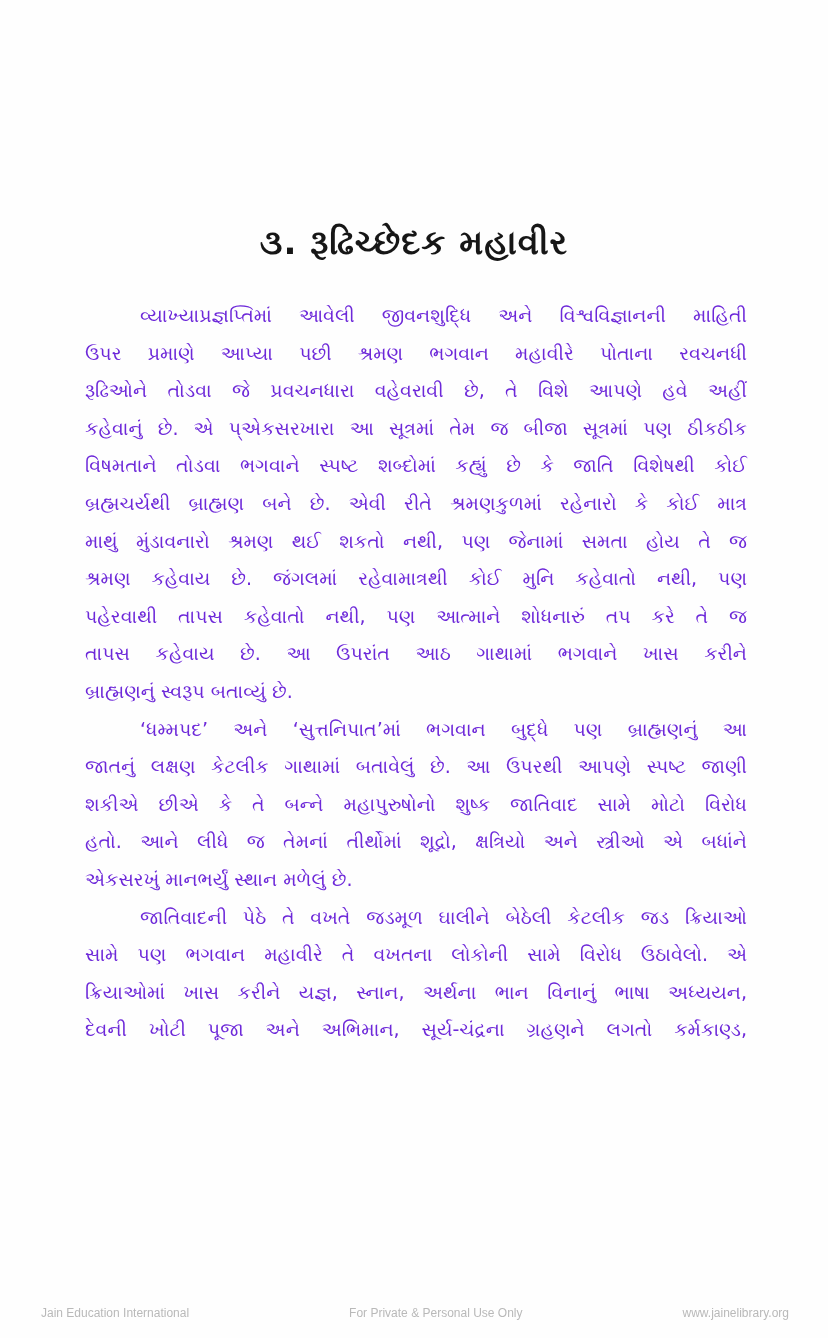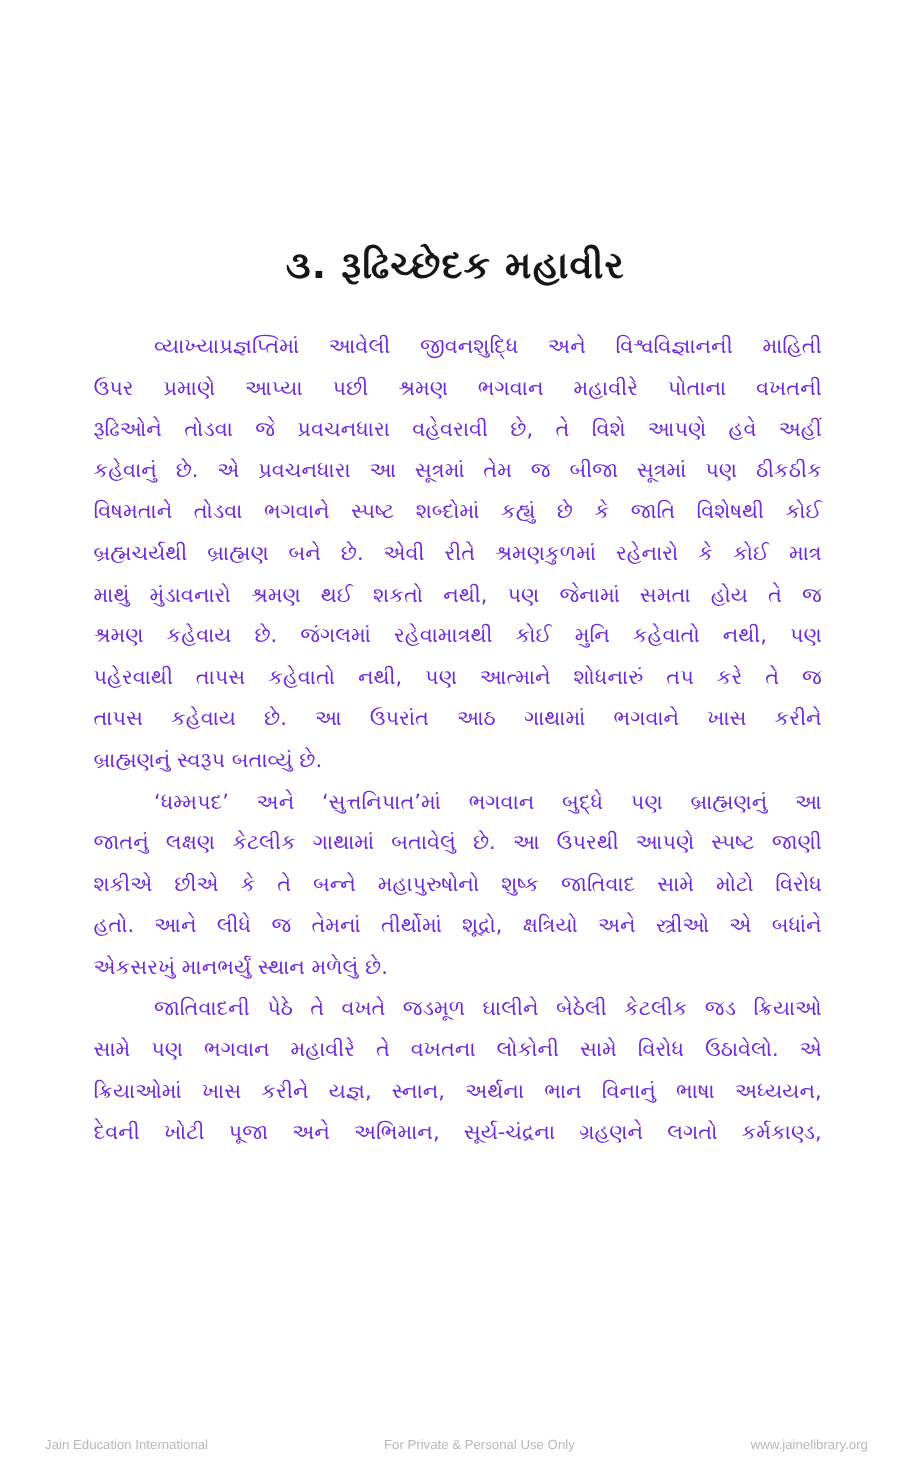--- a/index.html
+++ b/index.html
@@ -78,23 +78,23 @@
 <body>
 
 <div class="page">
 
   <h1 class="title">૩. રૂઢિચ્છેદક મહાવીર</h1>
 
   <div class="content">
 
     <div class="para">
       <div class="line first">વ્યાખ્યાપ્રજ્ઞપ્તિમાં આવેલી જીવનશુદ્ધિ અને વિશ્વવિજ્ઞાનની માહિતી</div>
-      <div class="line">ઉપર પ્રમાણે આપ્યા પછી શ્રમણ ભગવાન મહાવીરે પોતાના વખતની</div>
+      <div class="line">ઉપર પ્રમાણે આપ્યા પછી શ્રમણ ભગવાન મહાવીરે પોતાના રવચનધી</div>
       <div class="line">રૂઢિઓને તોડવા જે પ્રવચનધારા વહેવરાવી છે, તે વિશે આપણે હવે અહીં</div>
-      <div class="line">કહેવાનું છે. એ પ્રવચનધારા આ સૂત્રમાં તેમ જ બીજા સૂત્રમાં પણ ઠીકઠીક</div>
+      <div class="line">કહેવાનું છે. એ પ્એકસરખારા આ સૂત્રમાં તેમ જ બીજા સૂત્રમાં પણ ઠીકઠીક</div>
       <div class="line">વિષમતાને તોડવા ભગવાને સ્પષ્ટ શબ્દોમાં કહ્યું છે કે જાતિ વિશેષથી કોઈ</div>
       <div class="line">બ્રહ્મચર્યથી બ્રાહ્મણ બને છે. એવી રીતે શ્રમણકુળમાં રહેનારો કે કોઈ માત્ર</div>
       <div class="line">માથું મુંડાવનારો શ્રમણ થઈ શકતો નથી, પણ જેનામાં સમતા હોય તે જ</div>
       <div class="line">શ્રમણ કહેવાય છે. જંગલમાં રહેવામાત્રથી કોઈ મુનિ કહેવાતો નથી, પણ</div>
       <div class="line">પહેરવાથી તાપસ કહેવાતો નથી, પણ આત્માને શોધનારું તપ કરે તે જ</div>
       <div class="line">તાપસ કહેવાય છે. આ ઉપરાંત આઠ ગાથામાં ભગવાને ખાસ કરીને</div>
       <div class="line end">બ્રાહ્મણનું સ્વરૂપ બતાવ્યું છે.</div>
     </div>
 
     <div class="para">

